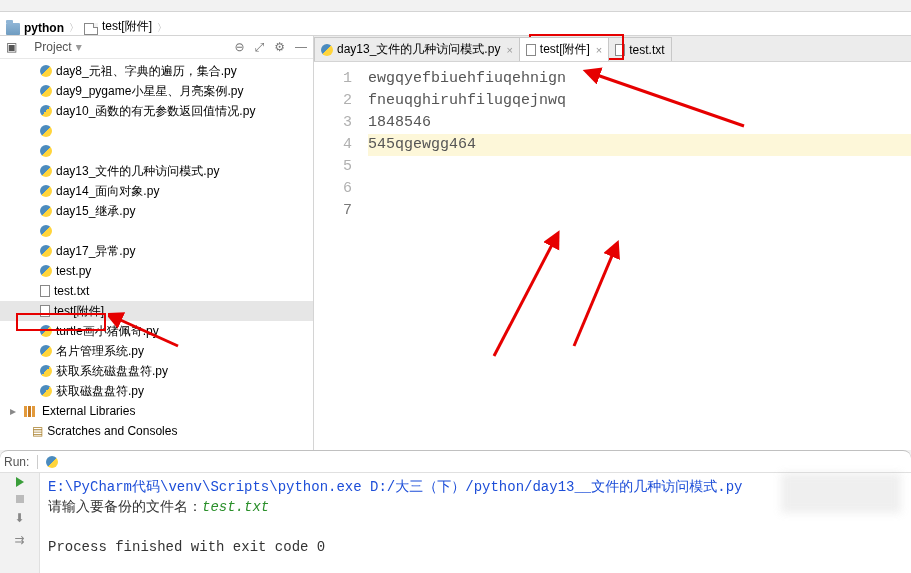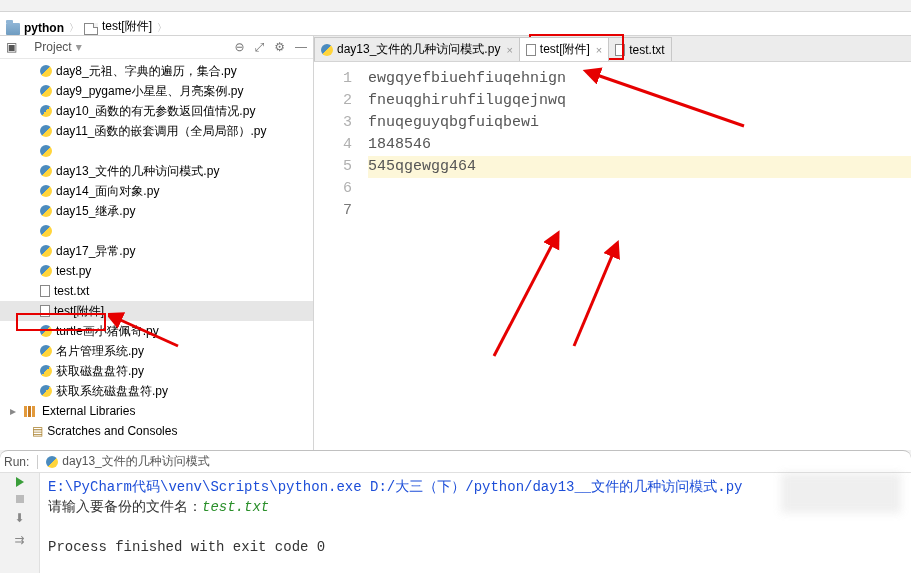--- a/index.html
+++ b/index.html
@@ -88,21 +88,20 @@
         <div class="tree-item">
           <span class="ico py-ico"></span>
           <span>day9_pygame小星星、月亮案例.py</span>
         </div>
         <div class="tree-item">
           <span class="ico py-ico"></span>
           <span>day10_函数的有无参数返回值情况.py</span>
         </div>
         <div class="tree-item">
           <span class="ico py-ico"></span>
-          <span>day11_函数的嵌套调用（全局局部）.py</span>
         </div>
         <div class="tree-item">
           <span class="ico py-ico"></span>
         </div>
         <div class="tree-item">
           <span class="ico py-ico"></span>
           <span>day13_文件的几种访问模式.py</span>
         </div>
         <div class="tree-item">
           <span class="ico py-ico"></span>
@@ -134,25 +133,25 @@
         <div class="tree-item">
           <span class="ico py-ico"></span>
           <span>turtle画小猪佩奇.py</span>
         </div>
         <div class="tree-item">
           <span class="ico py-ico"></span>
           <span>名片管理系统.py</span>
         </div>
         <div class="tree-item">
           <span class="ico py-ico"></span>
+          <span>获取系统磁盘盘符.py</span>
+        </div>
+        <div class="tree-item">
+          <span class="ico py-ico"></span>
           <span>获取磁盘盘符.py</span>
-        </div>
-        <div class="tree-item">
-          <span class="ico py-ico"></span>
-          <span>获取系统磁盘盘符.py</span>
         </div>
         <div class="tree-item lib">
           <span style="color:#888;margin-right:4px">▸</span>
           <span class="lib-ico"><span></span><span></span><span></span></span> 
           <span>External Libraries</span>
         </div>
         <div class="tree-item lib">
           <span style="color:#888;margin-right:4px;width:14px;display:inline-block"></span>
           <span style="color:#a87f2c">▤</span> 
           <span>Scratches and Consoles</span>
@@ -183,21 +182,20 @@
           <div>2</div>
           <div>3</div>
           <div>4</div>
           <div>5</div>
           <div>6</div>
           <div class="caret-ln">7</div>
         </div>
       <div class="code" id="code">
           <div class="line">ewgqyefbiuehfiuqehnign</div>
           <div class="line">fneuqghiruhfilugqejnwq</div>
-          <div class="line">fnuqeguyqbgfuiqbewi</div>
           <div class="line">1848546</div>
           <div class="line hl">545qgewgg464</div>
         </div>
     </div>
 
     <div class="redbox" style="left:215px; top:-2px; width:95px; height:26px;"></div>
 
     <svg class="arrow" style="left:260px; top:30px; width:180px; height:70px;">
       <defs>
           <marker id="ah1" markerWidth="8" markerHeight="8" refX="2" refY="3" orient="auto">
@@ -213,21 +211,20 @@
       <line x1="60" y1="110" x2="100" y2="15" stroke="#e60000" stroke-width="3" marker-end="url(#ah1)"></line>
     </svg>
   </div>
 </div>
 
 <div class="run-panel">
   <div class="run-head">
     <span>Run:</span>
     <span class="sep"></span>
     <span class="py-ico" style="margin-right:4px;"></span>
-    <span>day13_文件的几种访问模式</span>
   </div>
   <div class="run-body">
     <div class="run-tools">
       <span class="play"></span>
       <span class="sq"></span>
       <span style="color:#888">⬇</span>
       <span style="color:#888">⇉</span>
     </div>
     <div class="run-out" style="position:relative;"><span class="path"><span>E:\PyCharm代码\venv\Scripts\python.exe D:/大三（下）/python/day13__文件的几种访问模式.py</span></span>
 <span><span>请输入要备份的文件名：</span></span><span class="input">test.txt</span>

